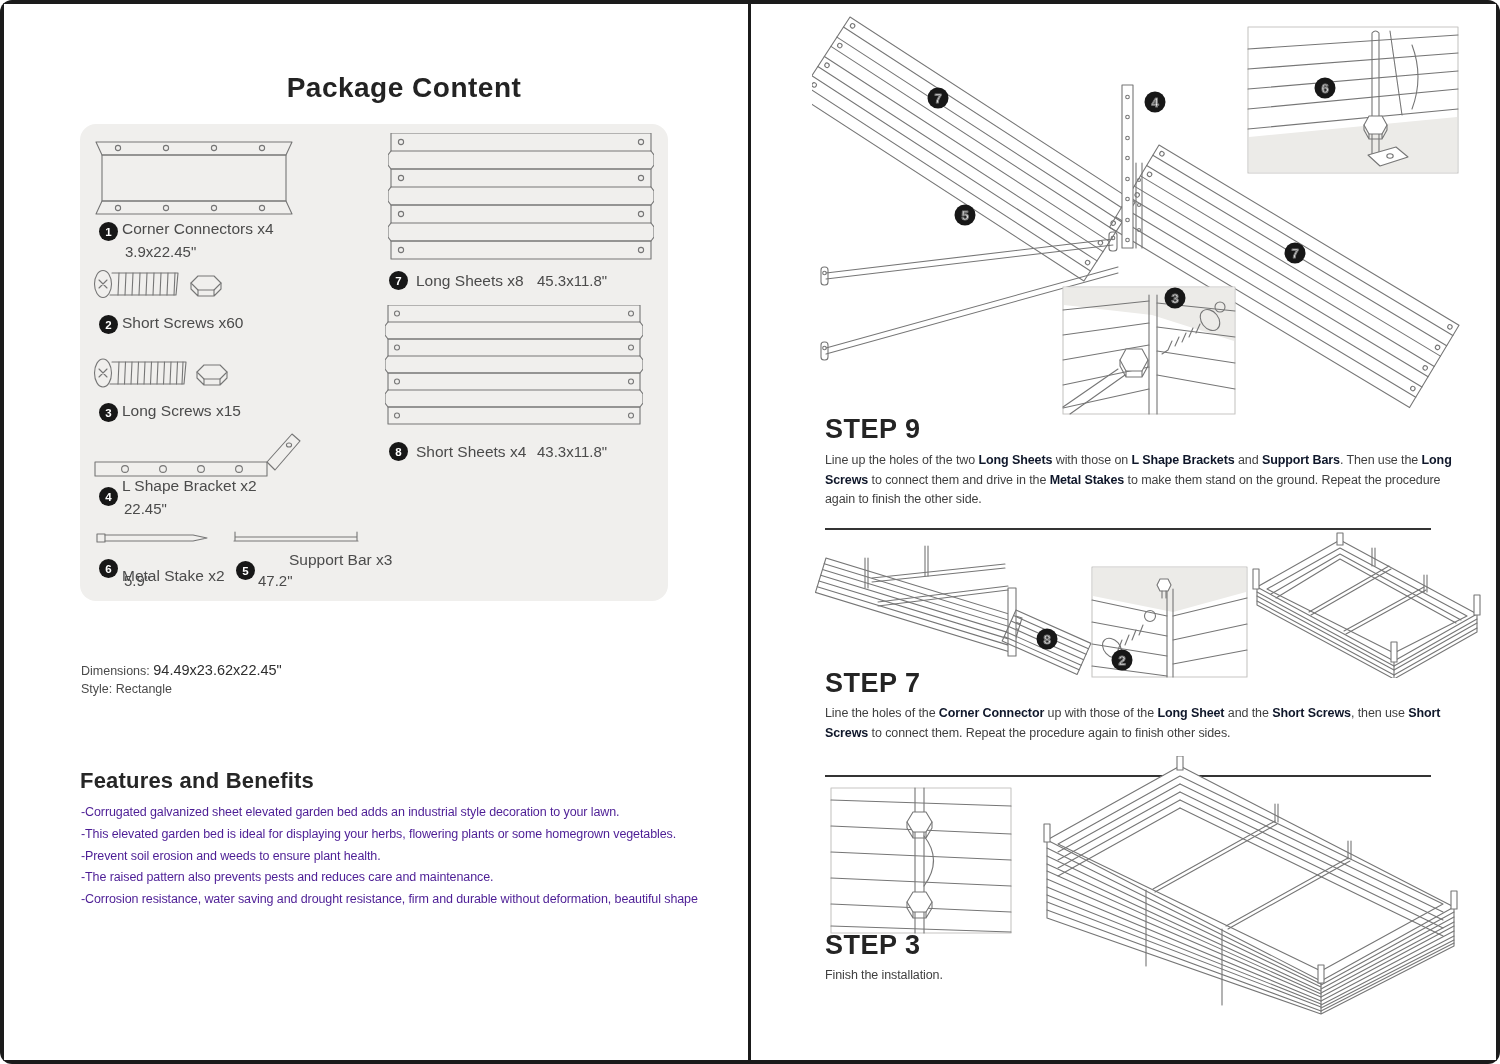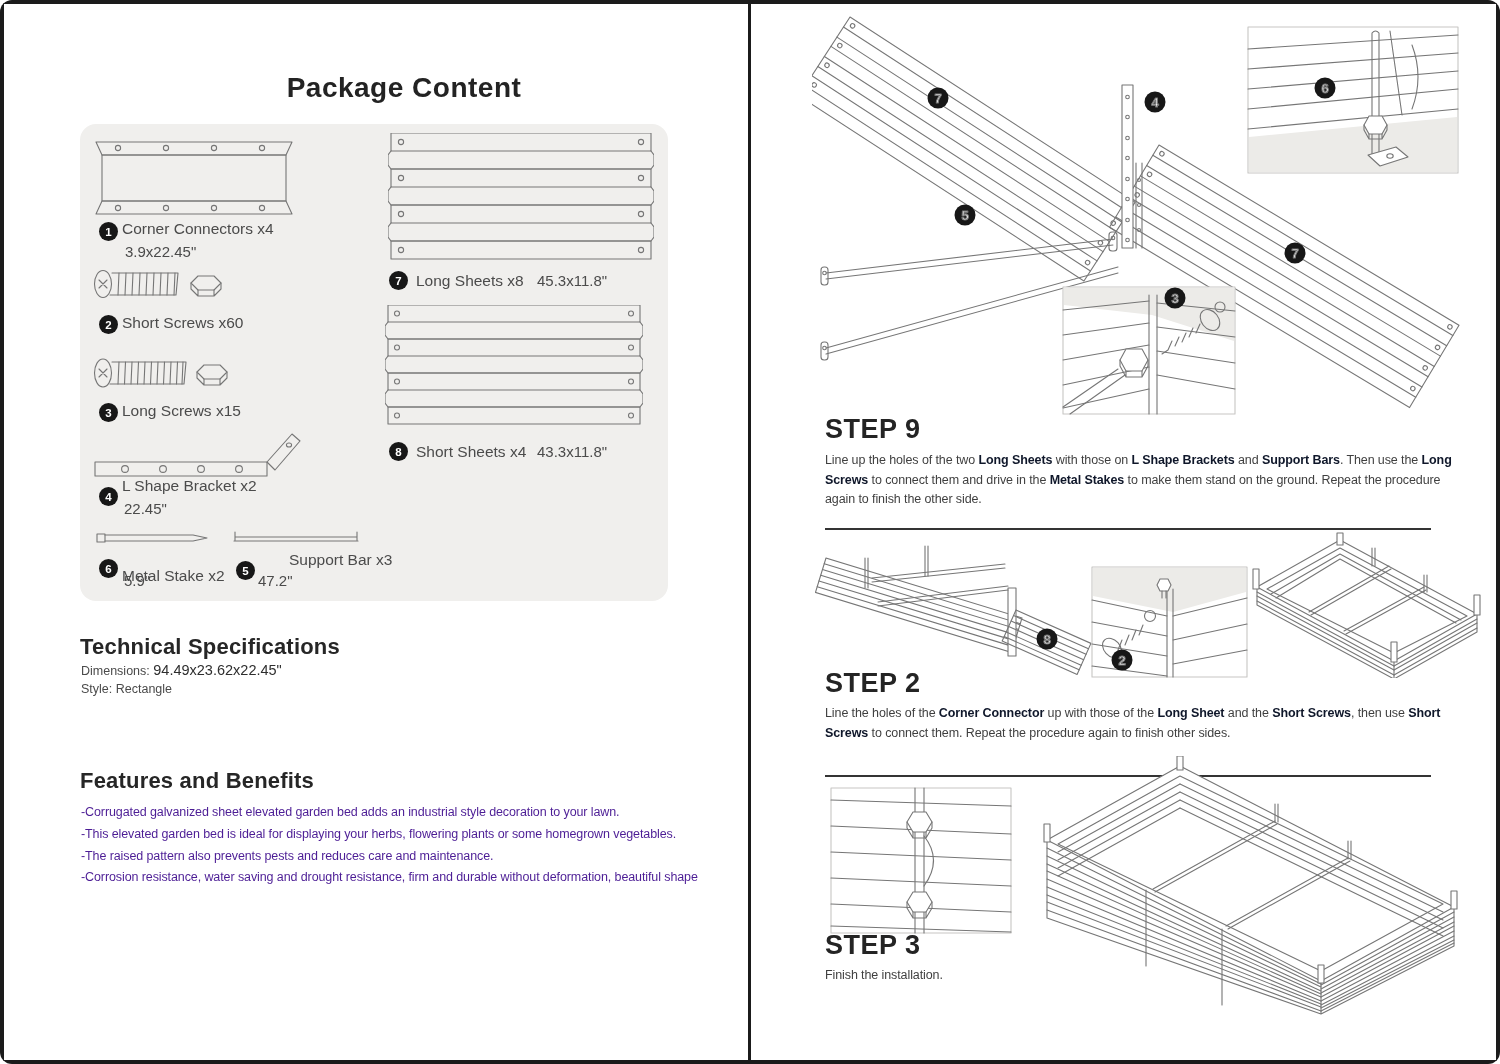--- a/index.html
+++ b/index.html
@@ -149,30 +149,30 @@
       <circle cx="246" cy="42.5" r="2.5"></circle>
     <circle cx="12" cy="76.5" r="2.5"></circle>
       <circle cx="246" cy="76.5" r="2.5"></circle>
     <circle cx="12" cy="110.5" r="2.5"></circle>
       <circle cx="246" cy="110.5" r="2.5"></circle>
   </svg>
   <div class="abs pkg-badge" style="left:389px;top:442px;">8</div>
   <div class="abs pkg-label" style="left:416px;top:443px;">Short Sheets x4</div>
   <div class="abs pkg-dim" style="left:537px;top:443px;">43.3x11.8"</div>
 
-  <div class="abs sec-title" style="left:80px;top:634px;">Technical Specifications</div>
   <div class="abs" style="left:81px;top:662px;">
     <div class="spec-row"><span>Dimensions: </span><span class="spec-value">94.49x23.62x22.45"</span></div>
     <div class="spec-row"><span>Style: </span><span class="spec-value">Rectangle</span></div>
   </div>
 
   <div class="abs sec-title" style="left:80px;top:768px;">Features and Benefits</div>
   <div class="abs" style="left:81px;top:802px;">
     <div class="feat-line">-Corrugated galvanized sheet elevated garden bed adds an industrial style decoration to your lawn.</div>
     <div class="feat-line">-This elevated garden bed is ideal for displaying your herbs, flowering plants or some homegrown vegetables.</div>
+    <div class="feat-line">-Prevent soil erosion and weeds to ensure plant health.</div>
     <div class="feat-line">-The raised pattern also prevents pests and reduces care and maintenance.</div>
     <div class="feat-line">-Corrosion resistance, water saving and drought resistance, firm and durable without deformation, beautiful shape</div>
   </div>
 
   <svg class="abs lineart" style="left:812px;top:5px;" width="680" height="410" viewBox="0 0 680 410">
 
     <g transform="translate(38,12) rotate(33)">
       <rect x="0" y="0" width="340" height="94"></rect>
       <path d="M0,12H340 M0,24H340 M0,35H340 M0,47H340 M0,59H340 M0,70H340 M0,82H340"></path>
       <circle cx="7" cy="6" r="2.2"></circle>
@@ -298,21 +298,21 @@
       <rect x="579" y="110" width="6" height="20" class="fillw"></rect>
     <path d="M560,16 V34 M563,16 V34 M612,43 V60 M615,43 V60"></path>
     <path d="M497,80 L577,34 M499,83 L579,37 M532,99 L612,55 M534,102 L614,58"></path>
 
     <circle cx="235" cy="107" r="10.5" class="dbadge"></circle>
       <text x="235" y="111.5" class="dbadge-txt">8</text>
     <circle cx="310" cy="128" r="10.5" class="dbadge"></circle>
       <text x="310" y="132.5" class="dbadge-txt">2</text>
   </svg>
 
-  <div class="abs step-title" style="left:825px;top:668px;">STEP 2</div>
+  <div class="abs step-title" style="left:825px;top:668px;">STEP 7</div>
   <div class="abs step-text" style="left:825px;top:704px;width:650px;"><span>Line the holes of the </span><b>Corner Connector</b><span> up with those of the </span><b>Long Sheet</b><span> and the </span><b>Short Screws</b><span>, then use </span><b>Short Screws</b><span> to connect them. Repeat the procedure again to finish other sides.</span></div>
   <div class="hr" style="left:825px;top:775px;width:606px;"></div>
 
   <svg class="abs lineart" style="left:812px;top:756px;" width="680" height="262" viewBox="0 0 680 262">
 
     <rect x="19" y="32" width="180" height="145" class="inset"></rect>
     <path d="M19,44 L199,50 M19,70 L199,78 M19,96 L199,104 M19,122 L199,130 M19,148 L199,156 M19,170 L199,176"></path>
     <path d="M103,32 V177 M112,32 V177"></path>
     <path d="M112,80 Q131,104 112,130"></path>
     <polygon points="95,66 101,56 114,56 120,66 114,76 101,76" class="fillw"></polygon>

